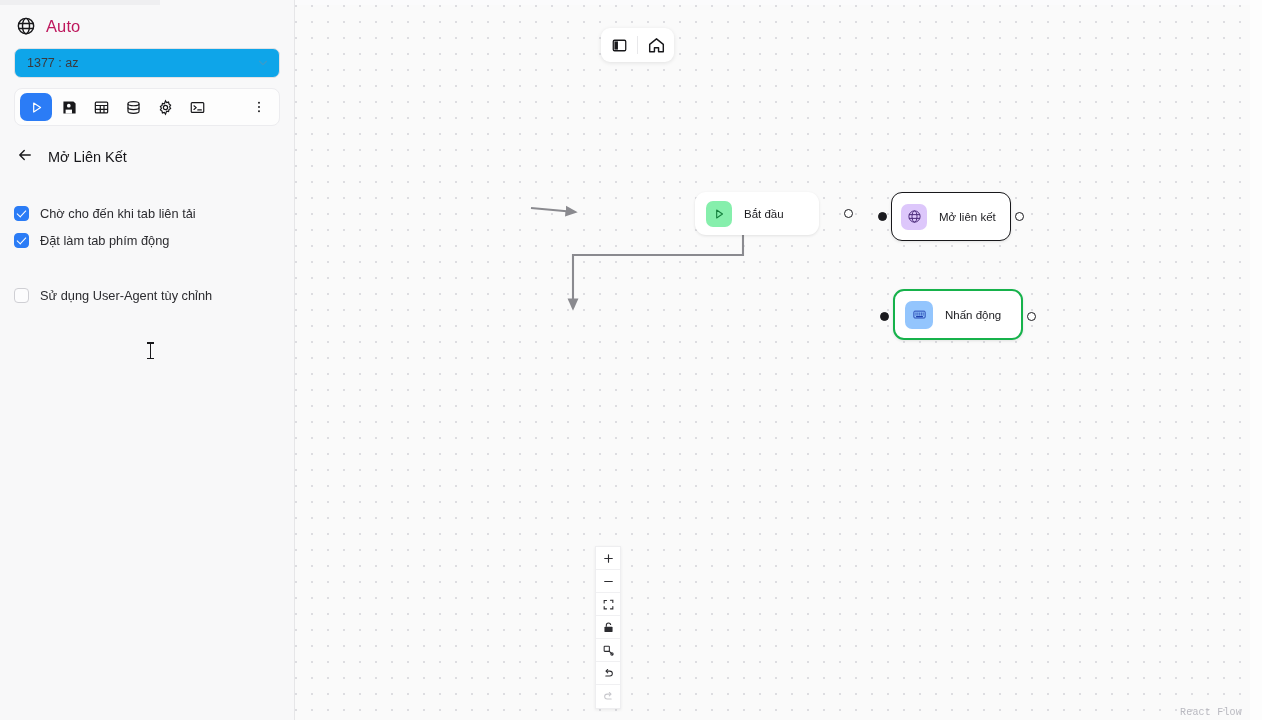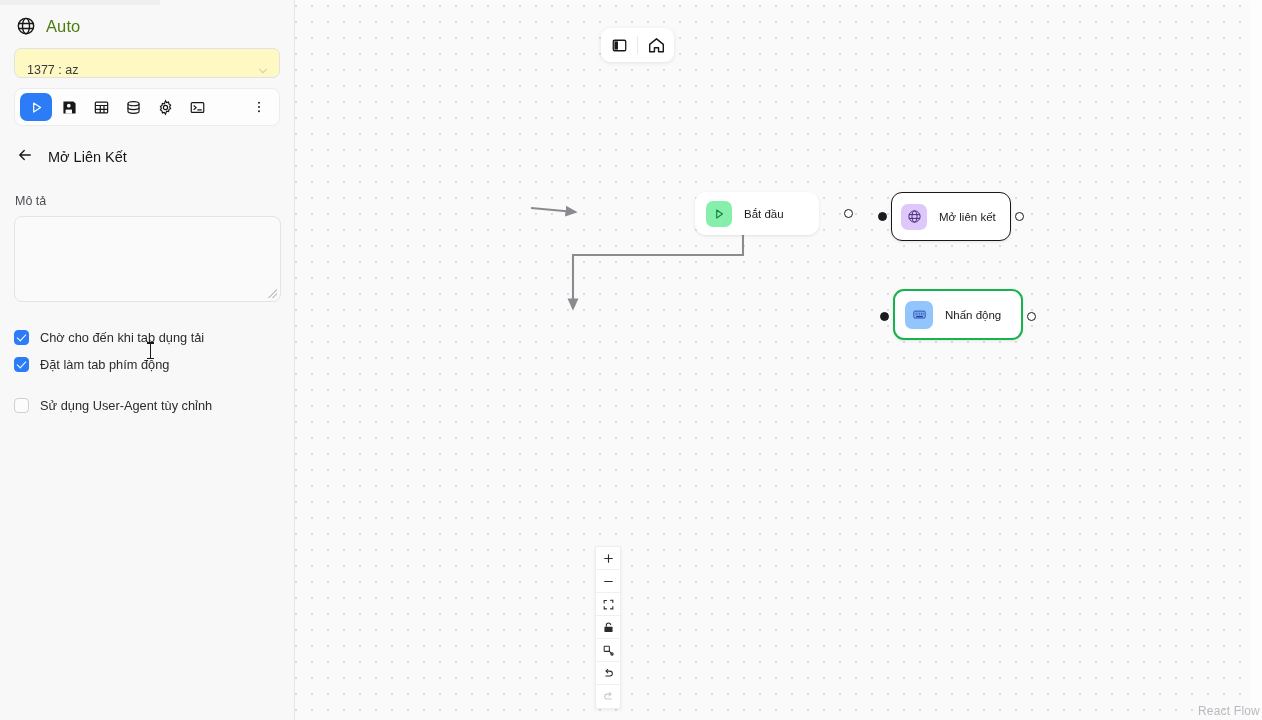--- a/index.html
+++ b/index.html
@@ -21,29 +21,29 @@
   }
   .sb-topstrip {
     position: absolute; top:0; left:0; width: 160px; height: 5px;
     background: #efeff1;
   }
   .sb-header {
     display: flex; align-items: center; gap: 10px;
     padding: 16px 16px 8px 16px;
   }
   .globe-ico { width: 20px; height: 20px; flex: 0 0 20px; display:block; }
-  .sb-title { font-size: 16.5px; color: #4d7c0f; letter-spacing: .1px; }
+  .sb-title { font-size: 16.5px; color: #be185d; letter-spacing: .1px; }
 
   .sb-select {
     margin: 4px 14px 0 14px;
     height: 30px;
-    background: #fef9c3;
+    background: #0ea5e9;
     border: 1px solid #e2e2e5;
     border-radius: 7px;
-    display: flex; align-items: flex-end; justify-content: space-between;
+    display: flex; align-items: center; justify-content: space-between;
     padding: 0 10px 0 12px;
     font-size: 12.5px; color: #3a3a3e;
   }
   .chev { width:12px; height:12px; opacity:.35; }
 
   .sb-toolbar {
     margin: 10px 14px 0 14px;
     background: #fdfdfd;
     border: 1px solid #ececef;
     border-radius: 8px;
@@ -100,21 +100,21 @@
     position: absolute; left: 150px; top: 342px;
     width: 1px; height: 17px; background: #18181b;
   }
   .txt-caret::before, .txt-caret::after {
     content:''; position:absolute; left:-3px; width:7px; height:1.5px; background:#18181b;
   }
   .txt-caret::before { top:0; } .txt-caret::after { bottom:0; }
 
   .sb-checks { padding: 22px 14px 0 14px; display:flex; flex-direction:column; }
   .chk-row { display:flex; align-items:center; gap: 11px; height: 27px; }
-  .chk-row.spaced { margin-top: 14px; }
+  .chk-row.spaced { margin-top: 28px; }
   .chk-box {
     width: 15px; height: 15px; border-radius: 4px;
     border: 1.3px solid #cfcfd4; background: #fcfcfd; flex:0 0 15px;
   }
   .chk-box.on {
     background: #2b7cf6; border-color: #2b7cf6;
     display:flex; align-items:center; justify-content:center;
   }
   .chk-box.on::after {
     content:''; width:4px; height:8px; margin-top:-1.5px;
@@ -150,22 +150,22 @@
     width: 26px; background:#fff;
     border: 1px solid #eeeef0;
     box-shadow: 0 1px 3px rgba(0,0,0,.07);
     display:flex; flex-direction:column;
   }
   .ctl { height: 23px; display:flex; align-items:center; justify-content:center;
          border-bottom: 1px solid #f0f0f2; color:#2c2c30; }
   .ctl:last-child { border-bottom: none; }
   .ctl.dim { color: #c7c7cc; }
   .reactflow-attr {
-    position:absolute; right: 2px; bottom: 2px;
-    font-size: 12px; color: #b9b9c0; letter-spacing: .2px;
+    position:absolute; right: 20px; bottom: 2px;
+    font-size: 10px; color: #b9b9c0; letter-spacing: .2px; font-family: Liberation Mono, monospace;
   }
 
   
   .node {
     position: absolute; background: #fff; border-radius: 11px;
     display:flex; align-items:center; gap: 12px; padding: 0 18px 0 11px;
     box-shadow: 0 1px 3px rgba(0,0,0,.10);
   }
   .node.start { left: 400px; top: 192px; width: 124px; height: 43px; }
   .node.link  { left: 596px; top: 192px; width: 120px; height: 49px;
@@ -260,34 +260,28 @@
 
     <div class="sb-back">
       <span>
         <svg viewBox="0 0 24 24" width="18" height="18" fill="none" stroke="#18181b" stroke-width="1.8" stroke-linecap="round" stroke-linejoin="round">
             <path d="M19 12H5M11 6l-6 6 6 6"></path>
           </svg>
       </span>
       <span class="sb-back-title">Mở Liên Kết</span>
     </div>
 
-    <div class="sb-field">
-      <div class="sb-label">Mô tả</div>
-      <div class="sb-textarea">
-        <div class="resize-grip"></div>
-      </div>
-    </div>
 
     <div class="sb-field">
     </div>
 
     <div class="sb-checks">
       <div class="chk-row">
         <span class="chk-box on"></span>
-        <span class="chk-label">Chờ cho đến khi tab dụng tải</span>
+        <span class="chk-label">Chờ cho đến khi tab liên tải</span>
       </div>
       <div class="chk-row">
         <span class="chk-box on"></span>
         <span class="chk-label">Đặt làm tab phím động</span>
       </div>
       <div class="chk-row spaced">
         <span class="chk-box"></span>
         <span class="chk-label">Sử dụng User-Agent tùy chỉnh</span>
       </div>
     </div>

